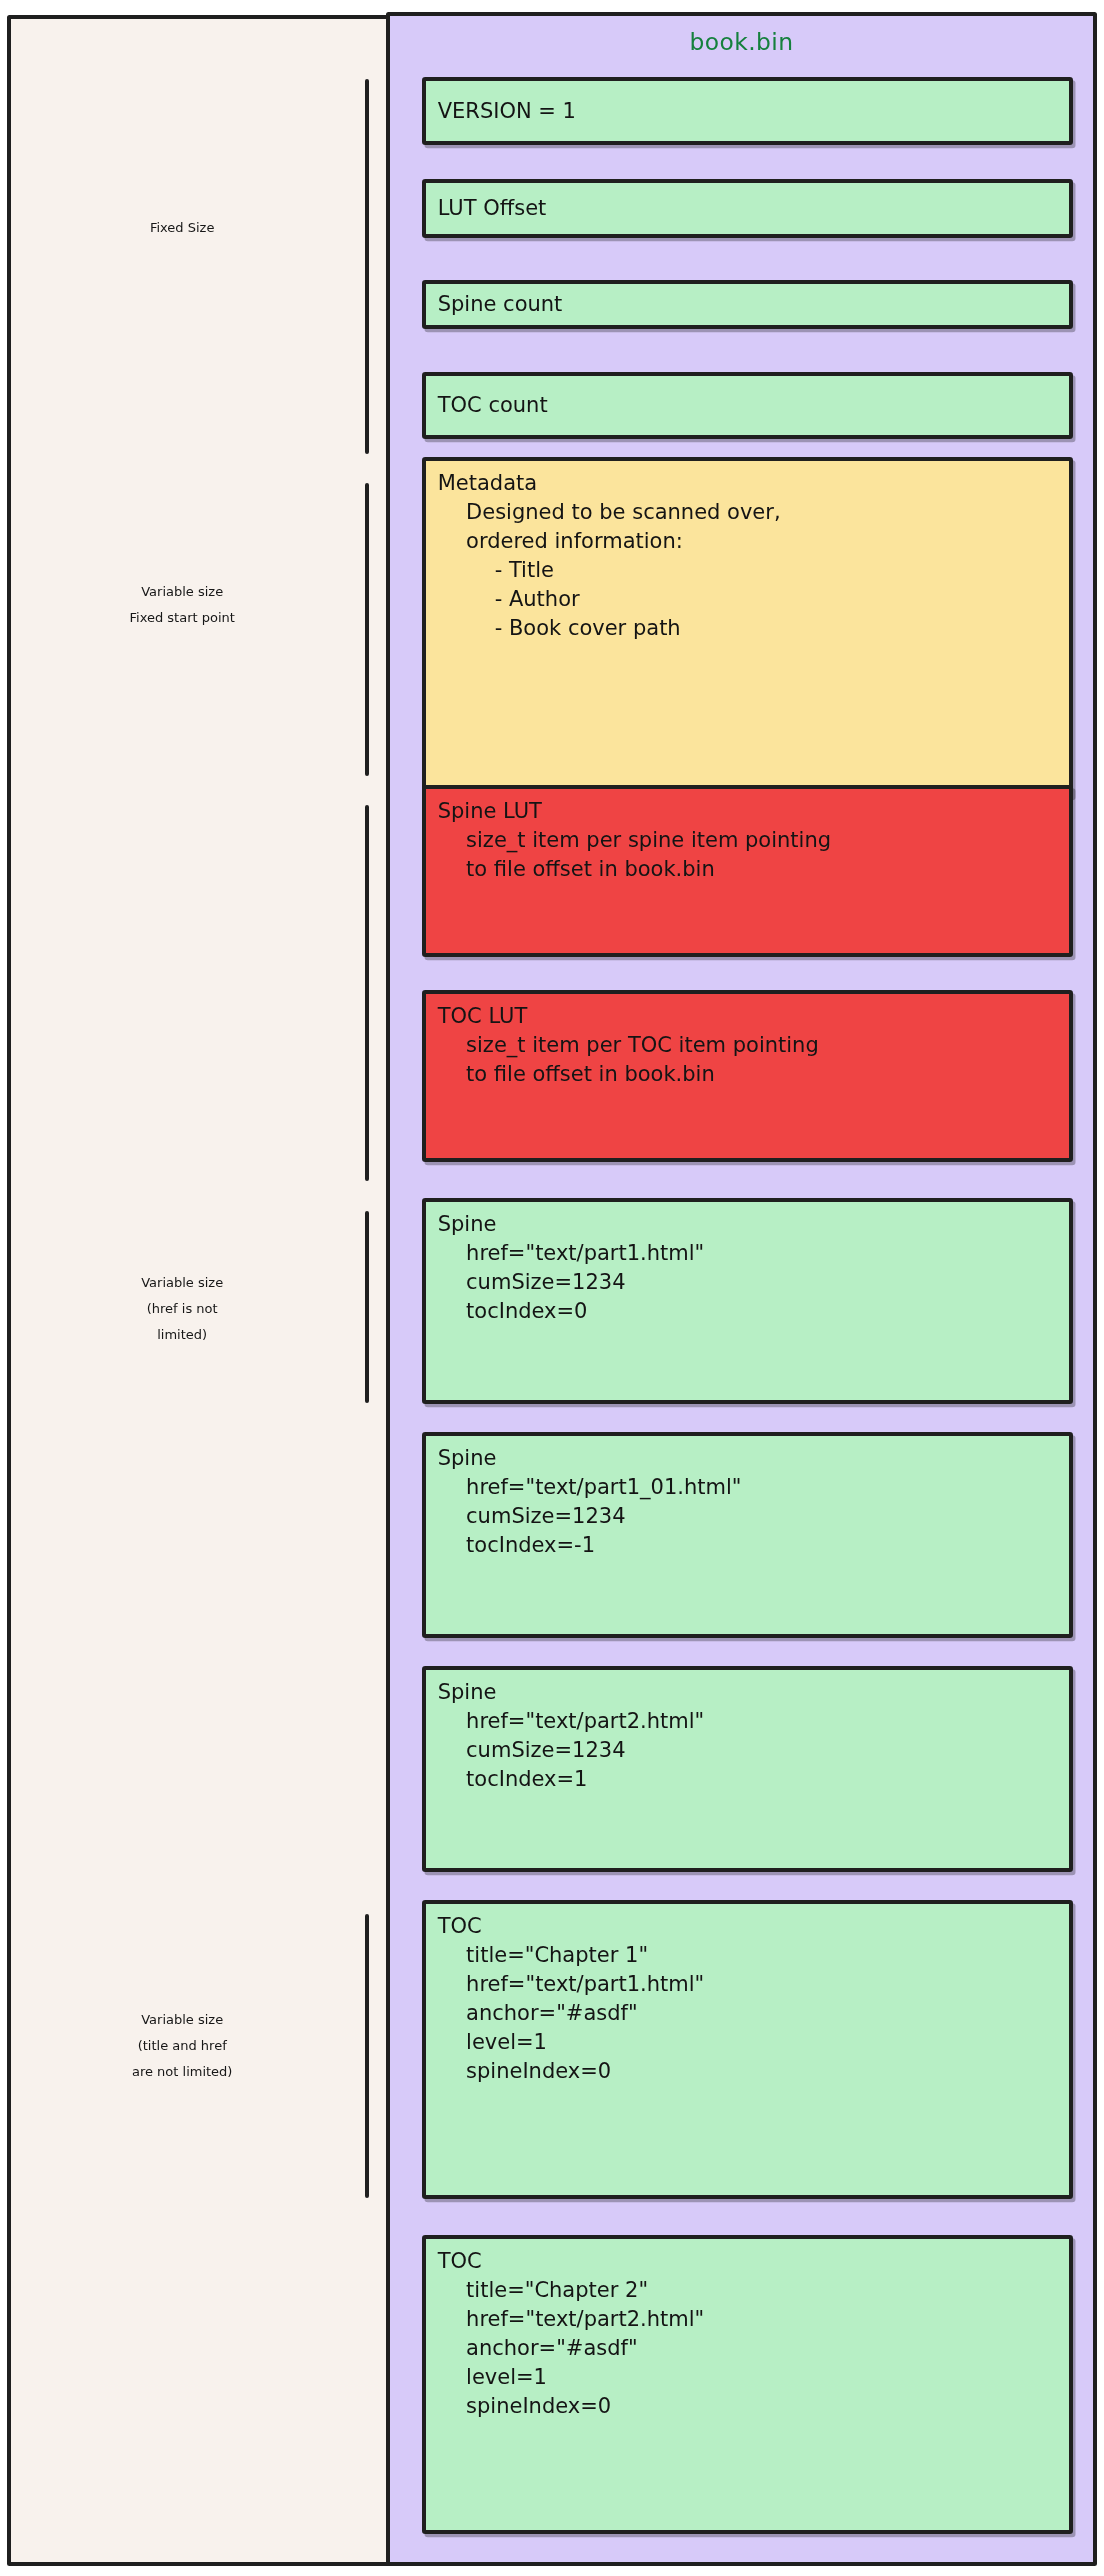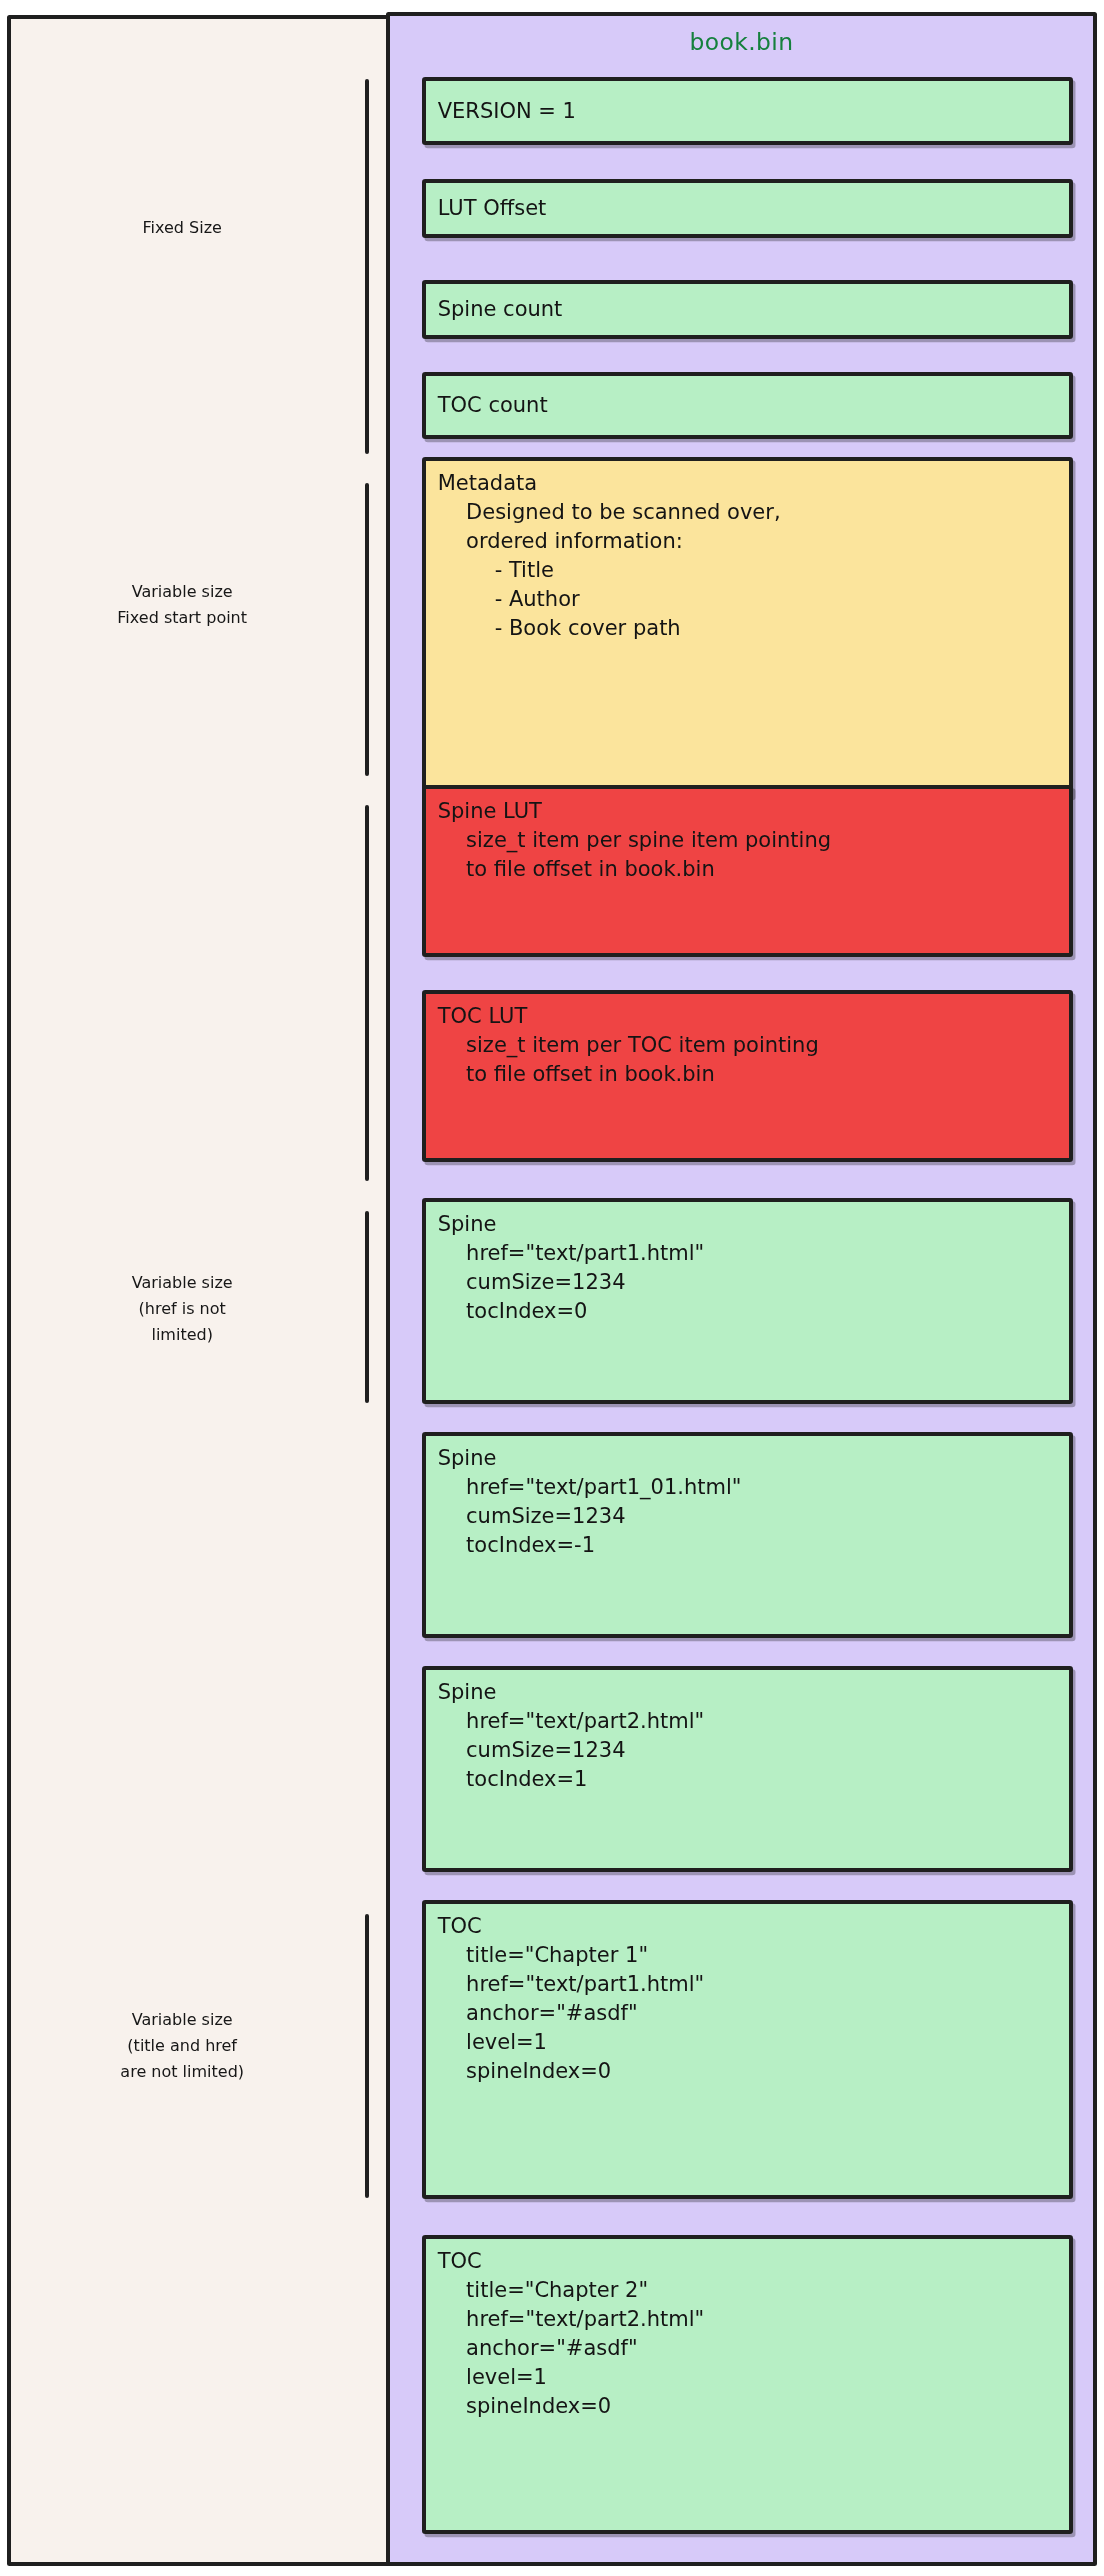--- a/index.html
+++ b/index.html
@@ -52,21 +52,21 @@
     color: #15803d;
     letter-spacing: 0.4px;
     font-family: "DejaVu Sans", sans-serif;
   }
 
   
   .group-label {
     position: absolute;
     text-align: center;
     color: #171717;
-    font-size: 16px;
+    font-size: 13px;
     line-height: 26px;
     font-family: "DejaVu Sans", sans-serif;
     white-space: pre-line;
     transform: translateY(-50%);
   }
   .bracket {
     position: absolute;
     width: 4.2px;
     background: #1f1f1f;
     border-radius: 2.5px;
@@ -136,21 +136,21 @@
 are not limited)</div>
 
   <div class="block green single" style="top:77px;  height:68px;">
     <span class="hdr">VERSION = 1</span>
   </div>
 
   <div class="block green single" style="top:179px; height:59px;">
     <span class="hdr">LUT Offset</span>
   </div>
 
-  <div class="block green single" style="top:280px; height:59px;">
+  <div class="block green single" style="top:280px; height:49px;">
     <span class="hdr">Spine count</span>
   </div>
 
   <div class="block green single" style="top:372px; height:67px;">
     <span class="hdr">TOC count</span>
   </div>
 
   <div class="block yellow" style="top:457px; height:340px;">
     <span class="hdr">Metadata</span>
     <span class="row">Designed to be scanned over,</span>

